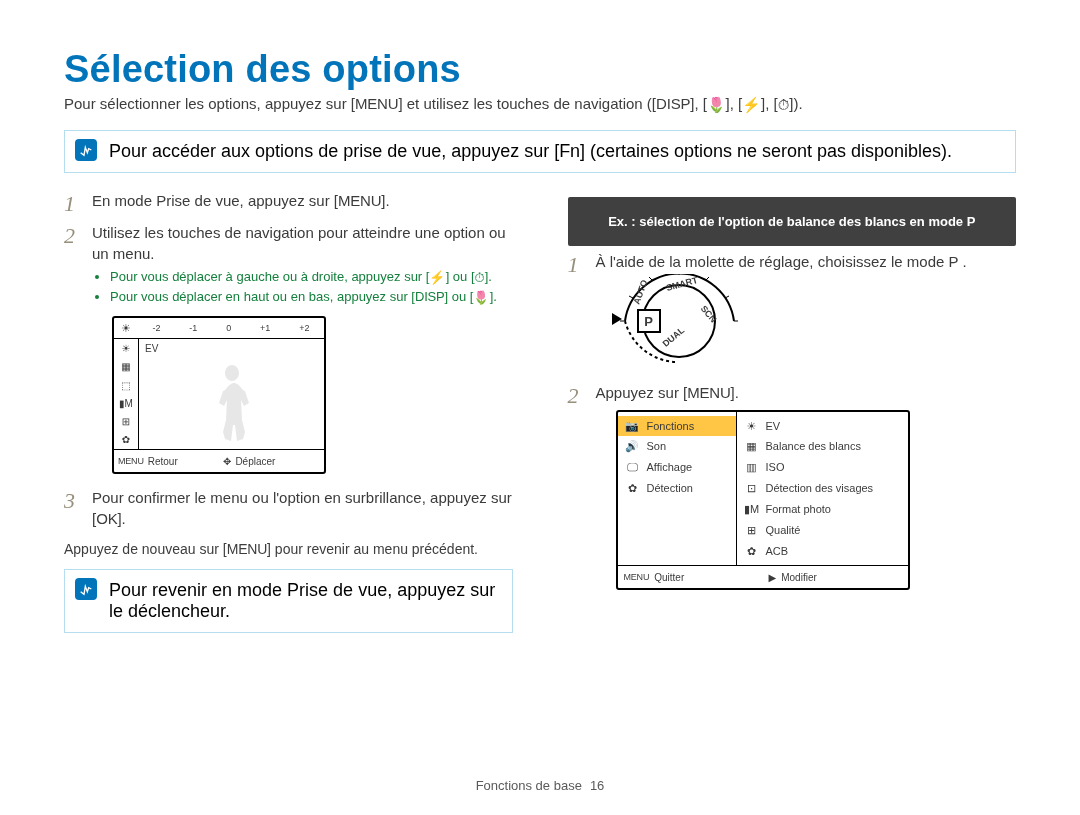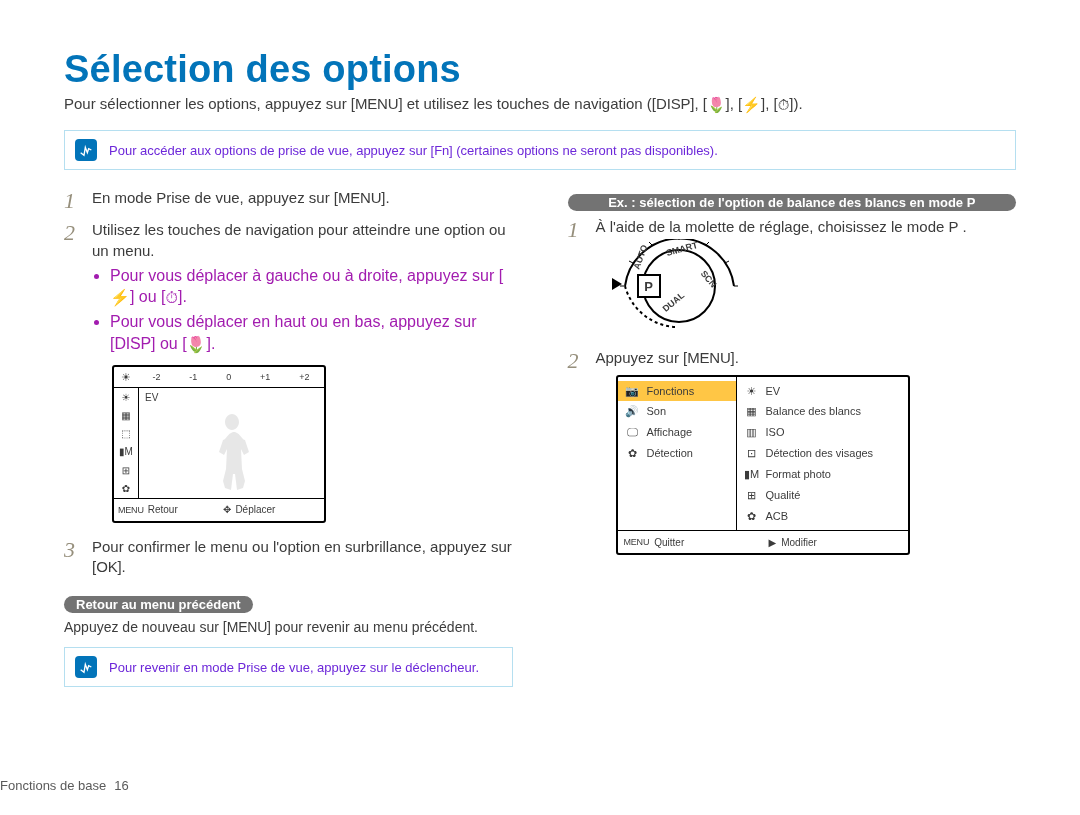--- a/index.html
+++ b/index.html
@@ -3,29 +3,29 @@
 <meta charset="utf-8">
 <style>
   html,body{margin:0;padding:0;background:#fff;font-family:Arial,Helvetica,sans-serif;color:#231f20}
   .page{width:1080px;height:815px;position:relative;padding:48px 64px 0 64px;box-sizing:border-box}
   h1{font-size:38px;font-weight:700;color:#0274b9;margin:0 0 4px 0;letter-spacing:0.2px}
   .intro{font-size:15px;color:#3d3d3d;margin:0 0 16px 0}
   .kbd{font-weight:400;letter-spacing:-0.2px}
   .infobox{border:1.5px solid #b5dff0;padding:10px 14px 10px 44px;position:relative;margin:4px 0 18px 0}
   .infobox .info-icon{position:absolute;left:10px;top:8px;width:22px;height:22px;border-radius:4px;background:#0274b9;display:flex;align-items:center;justify-content:center}
   .infobox .info-icon svg{stroke:#fff;fill:none;stroke-width:2}
-  .infobox .txt{font-size:13px;color:#6d28d9}
+  .infobox .txt{font-size:18px;color:#000000}
   .cols{display:flex;gap:55px}
   .col{flex:1;min-width:0}
   ol.steps{list-style:none;margin:0;padding:0;counter-reset:step}
   ol.steps>li{position:relative;padding-left:28px;font-size:15px;color:#3b3b3b;margin-bottom:12px;line-height:1.35}
   ol.steps>li::before{counter-increment:step;content:counter(step);position:absolute;left:0;top:-2px;font-size:22px;font-style:italic;font-family:Georgia,serif;color:#968f7c}
-  ul.bullets{list-style:disc;margin:4px 0 10px 0;padding-left:18px;font-size:16px;color:#a21caf}
+  ul.bullets{list-style:disc;margin:4px 0 10px 0;padding-left:18px;font-size:13px;color:#15803d}
   ul.bullets li{margin-bottom:2px}
-  .pill{display:inline-block;background:#737373;color:#fff;border-radius:10px;padding:1px 12px;font-size:13px;font-weight:700;margin:6px 0}
+  .pill{display:inline-block;background:#404040;color:#fff;border-radius:2px;padding:17px 12px;font-size:13px;font-weight:700;margin:6px 0}
   .small-note{font-size:14px;color:#3d3d3d;}
 
   
   .cam-screen{width:210px;margin:6px 0 14px 20px;border:2px solid #000;border-radius:3px;background:#fff}
   .cam-top{display:flex;align-items:center;height:20px;border-bottom:1px solid #000}
   .cam-top .ic{width:24px;display:flex;justify-content:center;font-size:11px}
   .ev-scale{flex:1;display:flex;justify-content:space-around;font-size:9px}
   .cam-mid{display:flex;height:110px}
   .cam-side{width:24px;display:flex;flex-direction:column;justify-content:space-around;align-items:center;border-right:1px solid #000}
   .cam-side .sic{font-size:10px;text-align:center}
@@ -48,21 +48,21 @@
   .set-screen{width:290px;margin:6px 0 6px 20px;border:2px solid #000;border-radius:3px;background:#fff;display:flex;flex-direction:column}
   .set-body{flex:1;display:flex}
   .set-left{width:118px;border-right:1px solid #000;padding:4px 0}
   .set-right{flex:1;padding:4px 0}
   .mrow{display:flex;align-items:center;gap:7px;font-size:11px;padding:3px 8px}
   .mrow.hl{background:#ffc645}
   .mrow .mic{width:14px;display:flex;justify-content:center;font-size:11px}
   .set-bot{height:22px;border-top:1px solid #000;display:flex;font-size:10px;align-items:center}
   .set-bot .seg{flex:1;display:flex;align-items:center;gap:5px;padding-left:6px}
 
-  .footer{position:absolute;bottom:22px;left:0;right:0;font-size:13px;color:#5a5a5a}
+  .footer{position:absolute;bottom:22px;left:0;right:0;text-align:center;font-size:13px;color:#5a5a5a}
   .footer .pg{margin-left:8px}
 
   .glyph{display:inline-flex;align-items:center;justify-content:center;vertical-align:middle}
 </style>
 </head>
 <body>
 <div class="page">
 
 <h1>Sélection des options</h1>
 
@@ -137,21 +137,20 @@
                   <span>Déplacer</span>
                 </div>
           </div>
         </div>
       </li>
       <li>
         <span>Pour confirmer le menu ou l'option en surbrillance, appuyez sur [</span><span class="kbd">OK</span><span>].</span>
       </li>
     </ol>
 
-    <div class="pill">Retour au menu précédent</div>
     <div class="small-note">
       <span>Appuyez de nouveau sur [</span><span class="kbd">MENU</span><span>] pour revenir au menu précédent.</span>
     </div>
 
     <div class="infobox" style="margin-top:12px">
       <span class="info-icon">
         <svg viewBox="0 0 24 24" width="16" height="16">
               <path d="M4 16l5 4 2-12 3 8 2-6 4 2"></path>
             </svg>
       </span>

